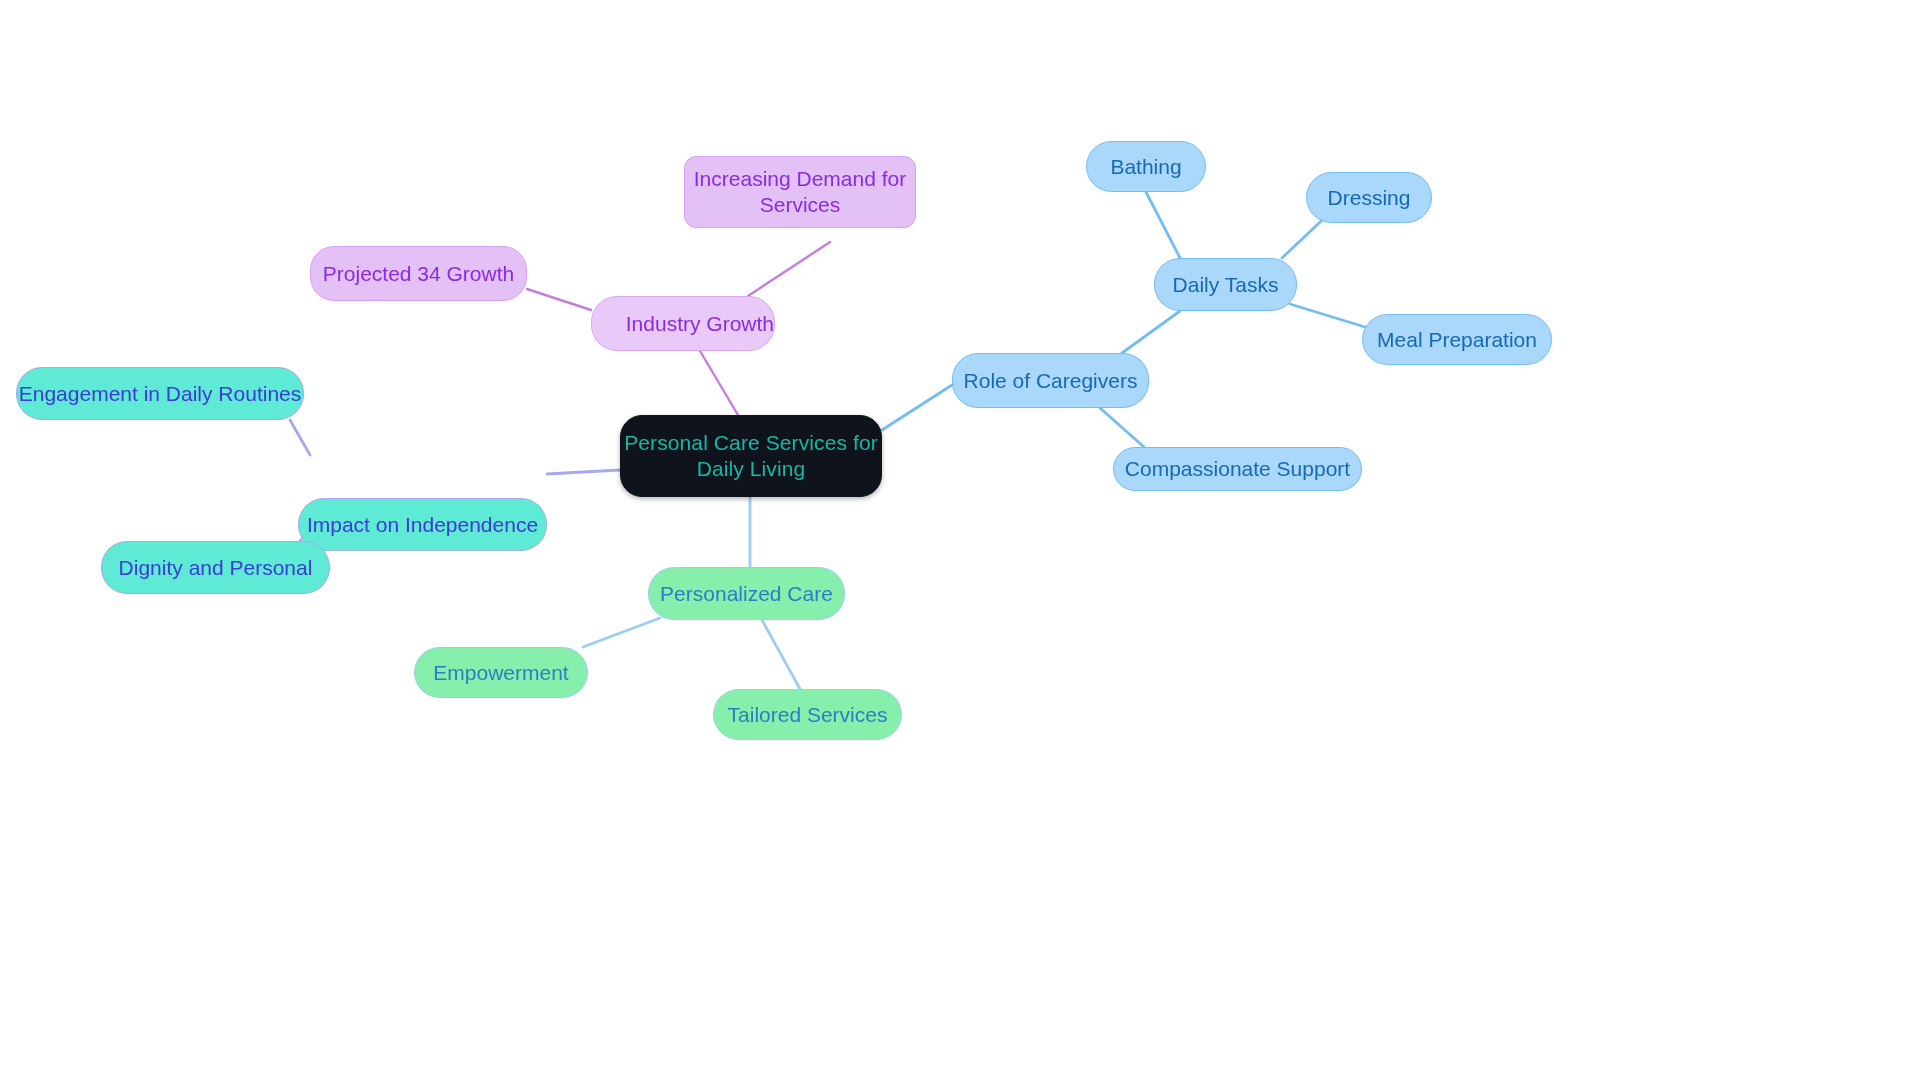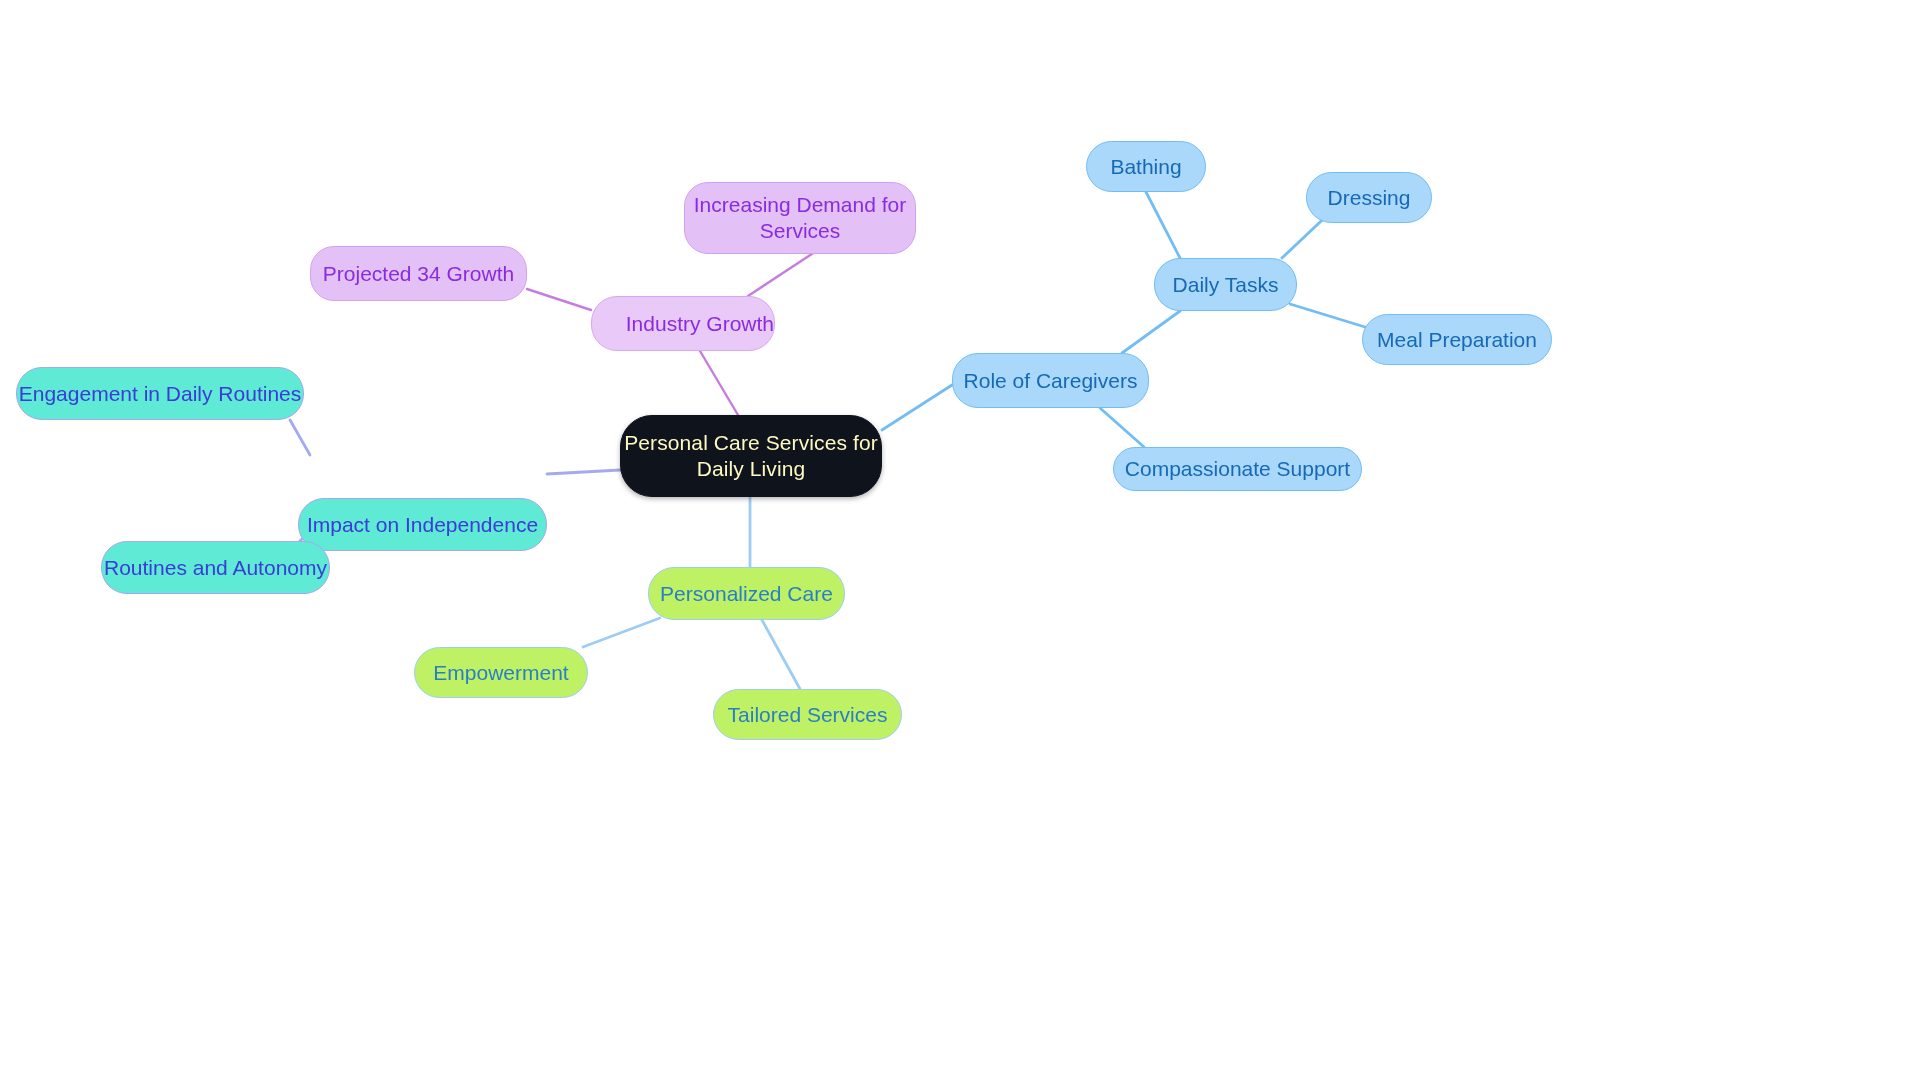--- a/index.html
+++ b/index.html
@@ -31,22 +31,22 @@
     justify-content: center;
     text-align: center;
     line-height: 1.22;
     white-space: pre-line;
     border-style: solid;
     border-width: 1px;
   }
   .node-root {
     background: #0f131c;
     border-color: #0f131c;
-    color: #fef9c3;
-    border-radius: 32px;
+    color: #14b8a6;
+    border-radius: 22px;
     font-size: 21px;
     letter-spacing: 0.1px;
     box-shadow: 0 2px 5px rgba(0,0,0,0.30);
     align-items: center;
   }
   .node-purple {
     background: #e8c9f7;
     border-color: #d9a8ef;
     color: #8a2be2;
     border-radius: 26px;
@@ -60,21 +60,21 @@
     font-size: 21px;
   }
   .node-blue {
     background: #a9d8fb;
     border-color: #72bdf4;
     color: #1769b5;
     border-radius: 26px;
     font-size: 21px;
   }
   .node-blue-light {
-    background: #bef264;
+    background: #86efac;
     border-color: #9ecdf3;
     color: #2a7fc4;
     border-radius: 26px;
     font-size: 21px;
   }
   .node-indigo {
     background: #5eead4;
     border-color: #a6a8f0;
     color: #3b3bd6;
     border-radius: 26px;
@@ -98,28 +98,28 @@
       <line x1="750" y1="497" x2="750" y2="567" stroke="#9ecdf3" stroke-width="2.8" stroke-linecap="round"></line>
       <line x1="660" y1="618" x2="583" y2="647" stroke="#9ecdf3" stroke-width="2.8" stroke-linecap="round"></line>
       <line x1="762" y1="620" x2="800" y2="689" stroke="#9ecdf3" stroke-width="2.8" stroke-linecap="round"></line>
       <line x1="620" y1="470" x2="547" y2="474" stroke="#a6a8f0" stroke-width="2.8" stroke-linecap="round"></line>
       <line x1="310" y1="455" x2="290" y2="420" stroke="#a6a8f0" stroke-width="2.8" stroke-linecap="round"></line>
       <line x1="340" y1="503" x2="300" y2="541" stroke="#a6a8f0" stroke-width="2.8" stroke-linecap="round"></line>
     </svg>
   <div id="nodes">
       <div class="node node-root" style="left: 620px; top: 415px; width: 262px; height: 82px;"><span>Personal Care Services for Daily Living</span></div>
       <div class="node node-purple" style="left: 591px; top: 296px; width: 184px; height: 55px; justify-content: flex-end;"><span>Industry Growth</span></div>
-      <div class="node node-purple-light" style="left: 684px; top: 182px; width: 232px; height: 72px;"><span>Increasing Demand for Services</span></div>
+      <div class="node node-purple-light" style="left: 684px; top: 156px; width: 232px; height: 72px; border-radius: 12px;"><span>Increasing Demand for Services</span></div>
       <div class="node node-purple-light" style="left: 310px; top: 246px; width: 217px; height: 55px;"><span>Projected 34 Growth</span></div>
       <div class="node node-blue" style="left: 952px; top: 353px; width: 197px; height: 55px;"><span>Role of Caregivers</span></div>
       <div class="node node-blue" style="left: 1154px; top: 258px; width: 143px; height: 53px;"><span>Daily Tasks</span></div>
       <div class="node node-blue" style="left: 1086px; top: 141px; width: 120px; height: 51px;"><span>Bathing</span></div>
       <div class="node node-blue" style="left: 1306px; top: 172px; width: 126px; height: 51px;"><span>Dressing</span></div>
       <div class="node node-blue" style="left: 1362px; top: 314px; width: 190px; height: 51px;"><span>Meal Preparation</span></div>
       <div class="node node-blue" style="left: 1113px; top: 447px; width: 249px; height: 44px;"><span>Compassionate Support</span></div>
       <div class="node node-blue-light" style="left: 648px; top: 567px; width: 197px; height: 53px;"><span>Personalized Care</span></div>
       <div class="node node-blue-light" style="left: 414px; top: 647px; width: 174px; height: 51px;"><span>Empowerment</span></div>
       <div class="node node-blue-light" style="left: 713px; top: 689px; width: 189px; height: 51px;"><span>Tailored Services</span></div>
       <div class="node node-indigo" style="left: 298px; top: 450px; width: 249px; height: 53px; margin-top: 48px;"><span>Impact on Independence</span></div>
       <div class="node node-indigo" style="left: 16px; top: 367px; width: 288px; height: 53px;"><span>Engagement in Daily Routines</span></div>
-      <div class="node node-indigo" style="left: 101px; top: 541px; width: 229px; height: 53px;"><span>Routines and Autonomy</span></div>
+      <div class="node node-indigo" style="left: 101px; top: 541px; width: 229px; height: 53px;"><span>Dignity and Personal</span></div>
     </div>
 </div>
 
 </body></html>

